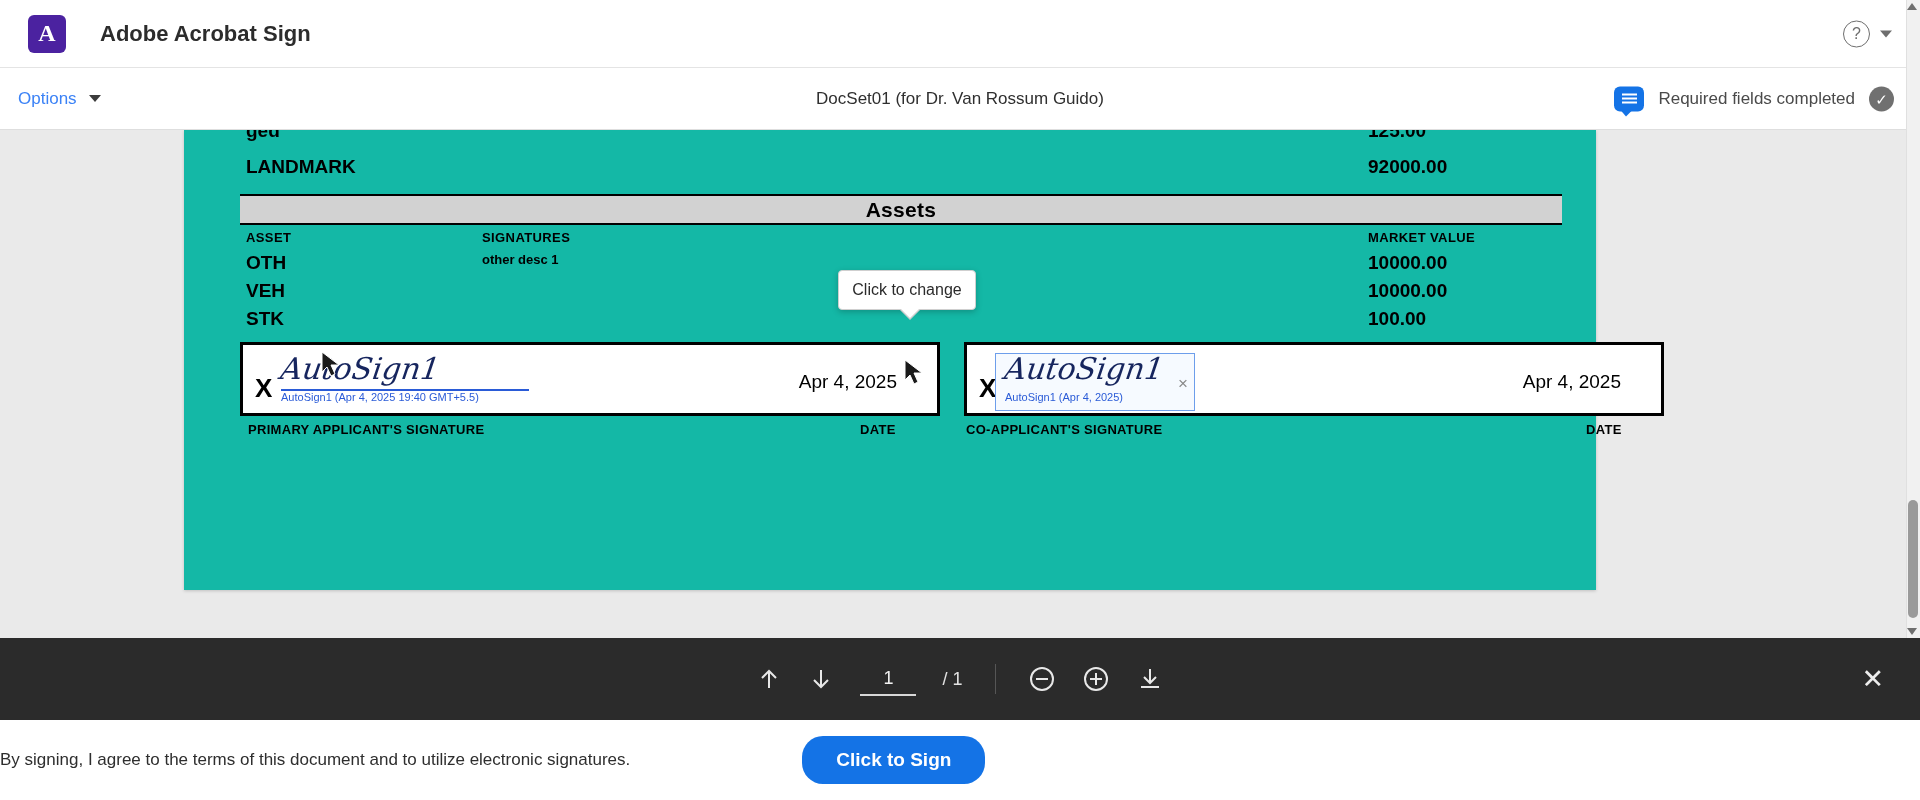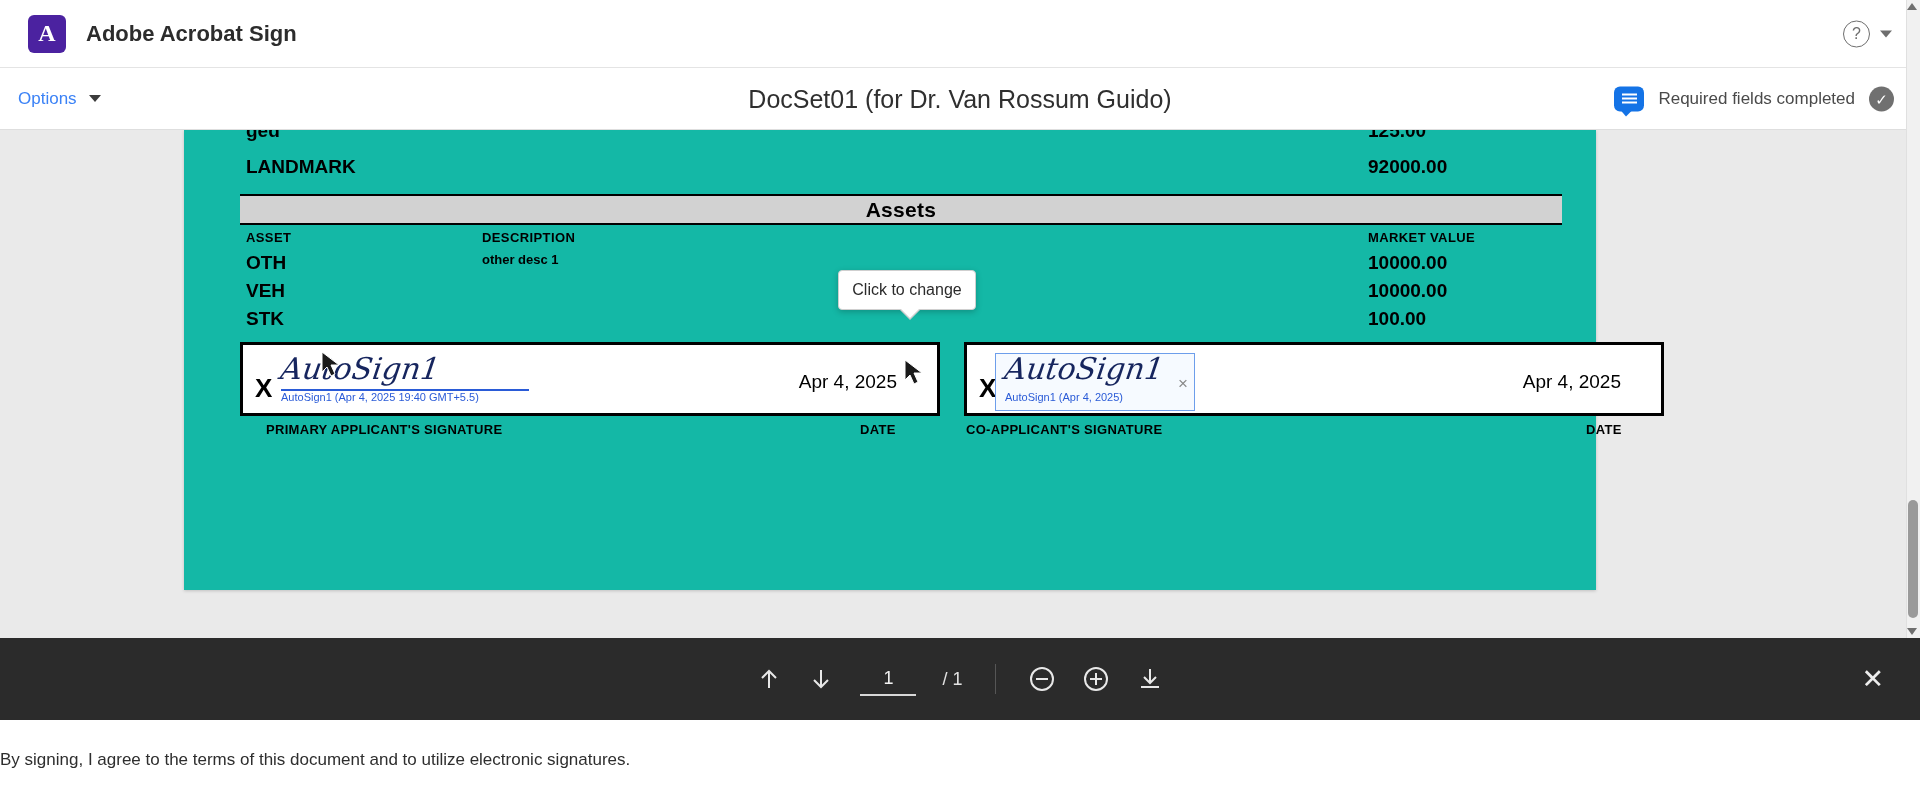--- a/index.html
+++ b/index.html
@@ -26,21 +26,21 @@
     position: relative;
     display: flex; align-items: center; justify-content: center;
   }
   .logo-glyph {
     color: #ffffff; font-size: 24px; font-weight: bold;
     font-family: "Liberation Serif", serif;
     line-height: 1;
     transform: translateY(-1px);
   }
   .brand-title {
-    margin-left: 20px;
+    margin-left: 34px;
     font-size: 22px; font-weight: bold; color: #2c2c2c; text-align: right;
   }
   .help-wrap {
     position: absolute; right: 28px; top: 50%;
     transform: translateY(-50%);
     display: flex; align-items: center; gap: 10px;
   }
   .help-circle {
     width: 27px; height: 27px; border-radius: 50%;
     border: 1.6px solid #6e6e6e;
@@ -73,21 +73,21 @@
   .options-caret {
     width: 0; height: 0;
     border-left: 6px solid transparent;
     border-right: 6px solid transparent;
     border-top: 7px solid #3c3c3c;
   }
   .doc-title {
     position: absolute; left: 0; right: 0; top: 50%;
     transform: translateY(-50%);
     text-align: center;
-    font-size: 25px; color: #2f2f2f;
+    font-size: 17px; color: #2f2f2f;
     pointer-events: none;
   }
   .status-wrap {
     position: absolute; right: 26px; top: 50%;
     transform: translateY(-50%);
     display: flex; align-items: center; gap: 14px;
   }
   .comment-bubble {
     width: 30px; height: 25px; border-radius: 6px;
     background: #1473e6;
@@ -229,21 +229,21 @@
     background: rgba(230,240,255,0.35);
   }
   .sig-clear {
     position: absolute; right: 6px; top: 20px;
     color: #8a8a8a; font-size: 17px; cursor: pointer;
   }
   .sig-caption {
     position: absolute; top: 80px;
     font-size: 13px; font-weight: bold; letter-spacing: 0.3px;
   }
-  .cap-primary { left: 18px; padding-left: 8px; }
+  .cap-primary { left: 0; padding-left: 8px; }
   .cap-date1   { left: 620px; }
   .cap-co      { left: 726px; }
   .cap-date2   { left: 1346px; }
 
   .copyright {
     position: relative; margin-top: 6px;
     text-align: center;
     font-size: 18px;
   }
 
@@ -401,21 +401,21 @@
         <span class="row-label">LANDMARK</span>
         <span class="row-amount">92000.00</span>
       </div>
 
       <div class="band">
         <span class="band-title">Assets</span>
       </div>
 
       <div class="col-head">
         <span class="ch-asset">ASSET</span>
-        <span class="ch-desc">DESCRIPTION</span>
+        <span class="ch-desc">SIGNATURES</span>
         <span class="ch-mv">MARKET VALUE</span>
       </div>
 
       <div class="asset-row">
         <span class="a-code">OTH</span>
         <span class="a-desc">other desc 1</span>
         <span class="a-val">10000.00</span>
       </div>
       <div class="asset-row">
         <span class="a-code">VEH</span>
@@ -510,13 +510,14 @@
     <svg width="28" height="28" viewBox="0 0 28 28">
       <path d="M14 4 L14 17 M8 12 L14 18 L20 12" stroke="#e8e8e8" stroke-width="2" fill="none"></path>
       <path d="M5 22 H23" stroke="#e8e8e8" stroke-width="2"></path>
     </svg>
   </div>
   <div class="tb-close">✕</div>
 </div>
 
 <div class="signbar">
   <span class="consent-text">By signing, I agree to the terms of this document and to utilize electronic signatures.</span>
+  <button class="sign-btn">Click to Sign</button>
 </div>
 
 </body></html>

